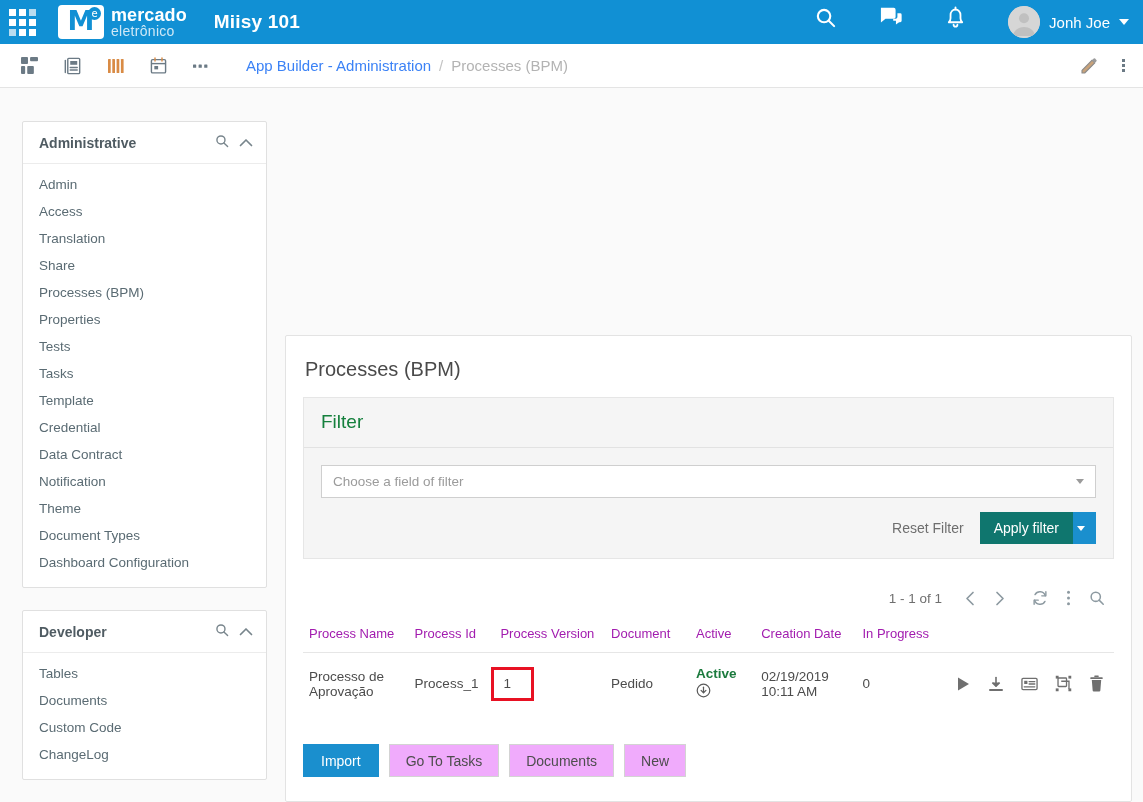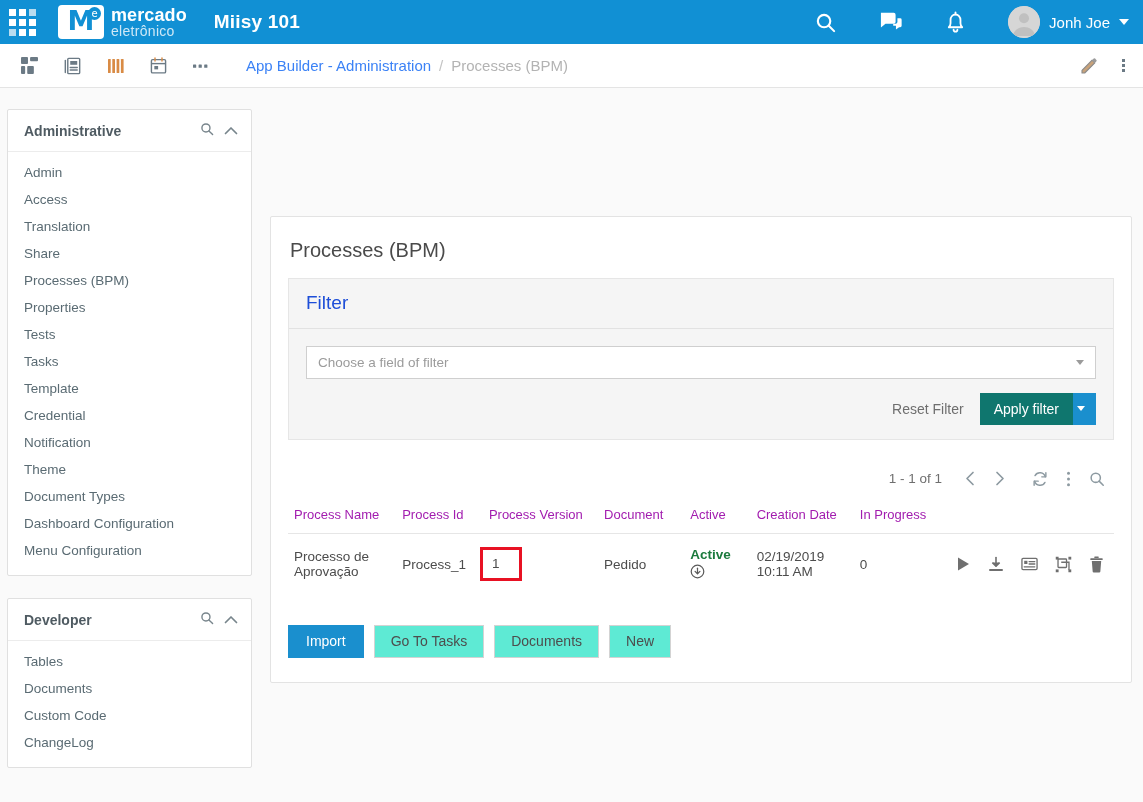--- a/index.html
+++ b/index.html
@@ -26,21 +26,21 @@
   }
   .brand-mark .sup {
     position: absolute; top: 2px; right: 3px; width: 13px; height: 13px;
     background: #1190d4; color: #fff; border-radius: 50%; font-size: 10px;
     line-height: 13px; font-weight: normal;
   }
   .brand-text { margin-left: 7px; line-height: 1.02; }
   .brand-text .l1 { font-size: 18px; font-weight: bold; letter-spacing: .1px; }
   .brand-text .l2 { font-size: 14px; color: #cfe8f6; letter-spacing: .3px; }
   .app-title { margin-left: 27px; font-size: 19px; font-weight: bold; letter-spacing: .2px; }
-  .topbar-right { position: absolute; right: 14px; display: flex; align-items: center; gap: 42px; }
+  .topbar-right { position: absolute; right: 14px; display: flex; align-items: flex-start; gap: 42px; }
   .tb-icon { cursor: pointer; display: flex; align-items: center; justify-content: center; }
   .user { display: flex; align-items: center; gap: 9px; cursor: pointer; }
   .avatar {
     width: 32px; height: 32px; border-radius: 50%; background: #d4d4d4;
     display: flex; align-items: center; justify-content: center; overflow: hidden;
   }
   .user-name { font-size: 15px; }
   .caret-down { width: 0; height: 0; border-left: 5px solid transparent; border-right: 5px solid transparent; border-top: 6px solid #fff; }
 
   
@@ -52,21 +52,21 @@
   .sb-btn { width: 43px; height: 44px; display: flex; align-items: center; justify-content: center; cursor: pointer; color: #6b7a85; }
   .breadcrumb { margin-left: 23px; font-size: 15px; display: flex; align-items: center; gap: 8px; }
   .bc-link { color: #3b82f6; cursor: pointer; }
   .bc-sep { color: #c3c3c3; }
   .bc-current { color: #b3b3b3; }
   .subbar-right { position: absolute; right: 12px; display: flex; align-items: center; gap: 18px; }
   .kebab { display: flex; flex-direction: column; gap: 2px; cursor: pointer; padding: 4px 6px; }
   .kebab i { width: 3px; height: 3px; background: #6b7a85; display: block; }
 
   
-  .wrap { display: flex; height: 714px; align-items: center; }
+  .wrap { display: flex; height: 714px; align-items: flex-end; padding-left: 15px; }
   .sidebar { width: 259px; padding: 8px 7px 0 7px; flex: 0 0 259px; }
   .card {
     background: #fff; border: 1px solid #e0e0e0; border-radius: 2px; margin-bottom: 22px;
   }
   .card-head {
     display: flex; align-items: center; justify-content: space-between;
     padding: 12px 13px 11px 16px; border-bottom: 1px solid #ececec;
   }
   .card-title { font-size: 14px; font-weight: bold; color: #4f5b62; }
   .card-head-icons { display: flex; align-items: center; gap: 10px; color: #78858c; }
@@ -74,21 +74,21 @@
   .nav-item {
     font-size: 13.5px; color: #5a6b73; padding: 6px 16px; cursor: pointer;
   }
 
   
   .main { flex: 1; padding: 8px 11px 0 11px; }
   .panel { background: #fff; border: 1px solid #e3e3e3; border-radius: 2px; padding: 18px 17px 24px 17px; }
   .page-title { font-size: 20px; color: #4a4a4a; padding: 4px 0 16px 2px; }
   .filter-box { background: #f5f5f5; border: 1px solid #e6e6e6; }
   .filter-head { padding: 13px 17px 14px 17px; border-bottom: 1px solid #e2e2e2; }
-  .filter-head h3 { font-size: 19px; font-weight: normal; color: #1d4ed8; }
+  .filter-head h3 { font-size: 19px; font-weight: normal; color: #15803d; }
   .filter-body { padding: 17px 17px 14px 17px; }
   .select-field {
     width: 100%; height: 33px; background: #fff; border: 1px solid #cfcfcf;
     display: flex; align-items: center; justify-content: space-between;
     padding: 0 11px; font-size: 13.5px; color: #9b9b9b; cursor: pointer;
   }
   .sel-caret { width: 0; height: 0; border-left: 4px solid transparent; border-right: 4px solid transparent; border-top: 5px solid #9b9b9b; }
   .filter-actions { display: flex; align-items: center; justify-content: flex-end; gap: 0; margin-top: 14px; }
   .btn-link { font-size: 14px; color: #6e6e6e; cursor: pointer; padding: 8px 16px; }
   .btn-primary {
@@ -110,21 +110,21 @@
   td { font-size: 13.5px; color: #4c4c4c; padding: 13px 6px; vertical-align: middle; }
   .cell-active { color: #1b7a3d; font-weight: bold; font-size: 13.5px; }
   .row-actions { display: flex; align-items: center; gap: 17px; justify-content: flex-end; color: #7e7e7e; padding-right: 4px; }
   .ra { cursor: pointer; display: flex; align-items: center; }
   .highlight-box {
     display: inline-block; border: 3px solid #e81123; padding: 6px 20px 7px 9px;
     margin-left: -9px;
   }
   .bottom-buttons { display: flex; gap: 10px; margin-top: 30px; }
   .btn-flat {
-    background: #5eead4; border: 1px solid #d3d3d3; color: #4d4d4d; font-size: 14px;
+    background: #f0abfc; border: 1px solid #d3d3d3; color: #4d4d4d; font-size: 14px;
     height: 33px; padding: 0 16px; cursor: pointer; font-family: "Liberation Sans", sans-serif;
   }
   .btn-import {
     background: #1a8fce; border: 1px solid #1a8fce; color: #fff; font-size: 14px;
     height: 33px; padding: 0 17px; cursor: pointer; font-family: "Liberation Sans", sans-serif;
   }
 </style>
 </head>
 <body>
 
@@ -281,25 +281,25 @@
         <div class="nav-item">Admin</div>
         <div class="nav-item">Access</div>
         <div class="nav-item">Translation</div>
         <div class="nav-item">Share</div>
         <div class="nav-item">Processes (BPM)</div>
         <div class="nav-item">Properties</div>
         <div class="nav-item">Tests</div>
         <div class="nav-item">Tasks</div>
         <div class="nav-item">Template</div>
         <div class="nav-item">Credential</div>
+        <div class="nav-item">Data Contract</div>
         <div class="nav-item">Notification</div>
         <div class="nav-item">Theme</div>
         <div class="nav-item">Document Types</div>
         <div class="nav-item">Dashboard Configuration</div>
-        <div class="nav-item">Menu Configuration</div>
       </div>
     </div>
 
     <div class="card">
       <div class="card-head">
         <span class="card-title">Developer</span>
         <span class="card-head-icons">
           <span>
             <svg width="14" height="14" viewBox="0 0 16 16" fill="none" stroke="#78858c" stroke-width="1.6">
               <circle cx="6.8" cy="6.8" r="4.6"></circle>

